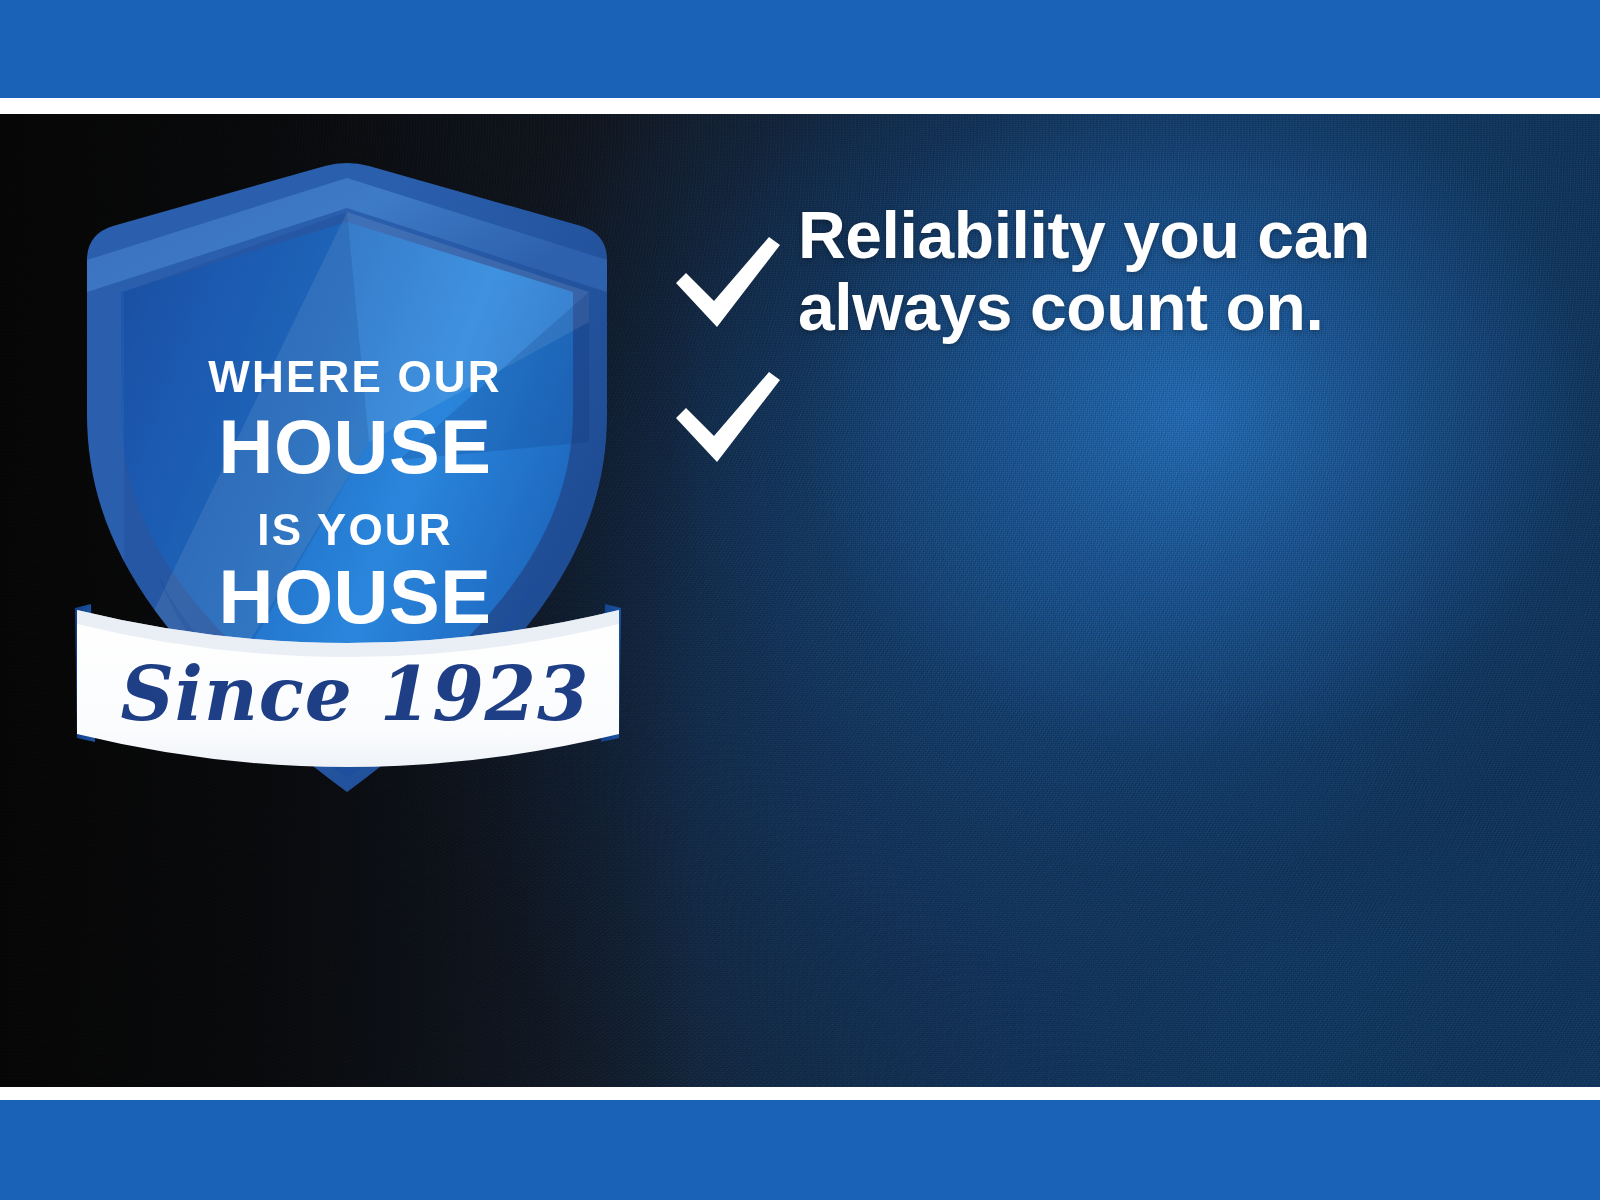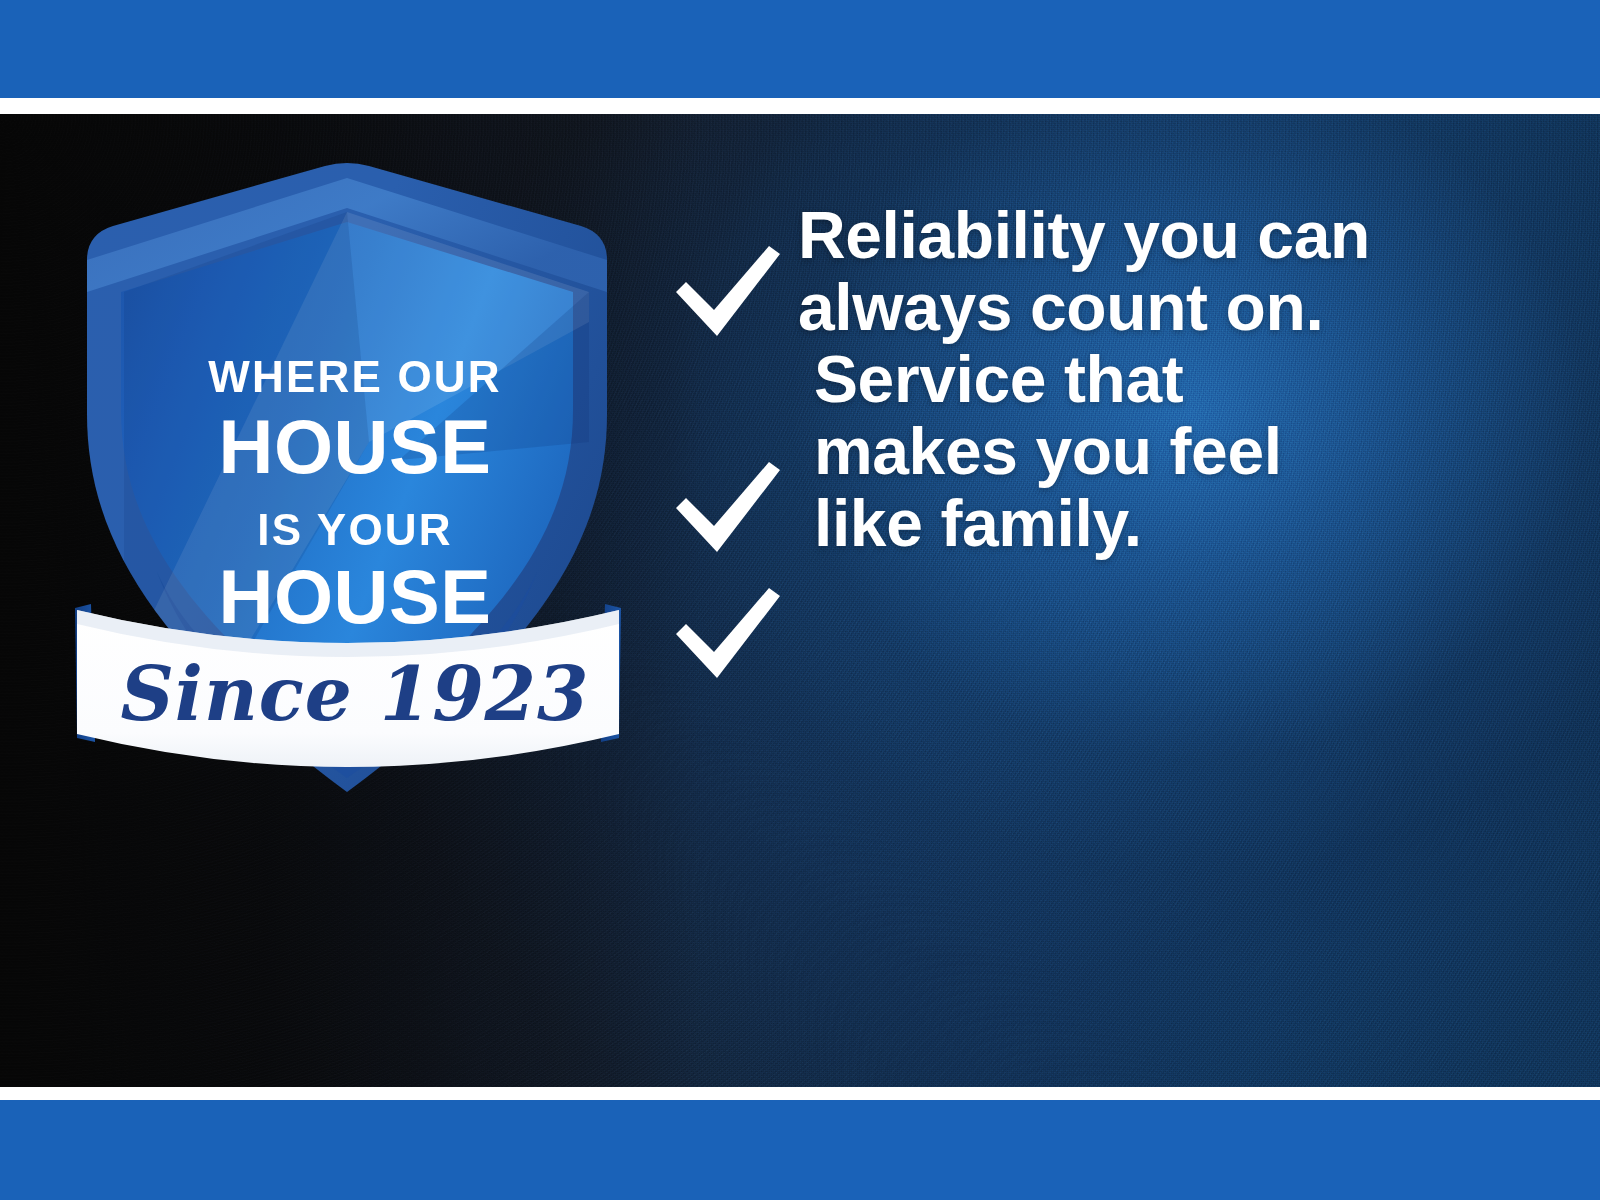--- a/index.html
+++ b/index.html
@@ -119,21 +119,21 @@
 
   
   .benefits {
     position:absolute;
     left:670px; top:200px;
     width:900px;
   }
   .benefit {
     position:relative;
     display:flex;
-    align-items:flex-end;
+    align-items:center;
   }
   .benefit + .benefit { margin-top:0; }
   .b1 { margin-top:0; }
   .b2 { margin-top:38px; }
   .b3 { margin-top:42px; }
 
   .check {
     flex:0 0 auto;
     width:126px;
     padding-top:22px;
@@ -279,30 +279,20 @@
     <div class="benefit b1">
       <div class="check">
         <svg viewBox="0 0 116 104" xmlns="http://www.w3.org/2000/svg" aria-hidden="true">
           <path d="M 6 52 L 16 42 L 44 70 L 99 6 L 110 14 L 47 96 Z" fill="#ffffff"></path>
         </svg>
       </div>
       <div class="benefit-text">Reliability you can
 always count on.</div>
     </div>
 
-    <div class="benefit b2">
-      <div class="check">
-        <svg viewBox="0 0 116 104" xmlns="http://www.w3.org/2000/svg" aria-hidden="true">
-          <path d="M 6 52 L 16 42 L 44 70 L 99 6 L 110 14 L 47 96 Z" fill="#ffffff"></path>
-        </svg>
-      </div>
-      <div class="benefit-text">Service that
-makes you feel
-like family.</div>
-    </div>
 
     <div class="benefit b3">
       <div class="check">
         <svg viewBox="0 0 116 104" xmlns="http://www.w3.org/2000/svg" aria-hidden="true">
           <path d="M 6 52 L 16 42 L 44 70 L 99 6 L 110 14 L 47 96 Z" fill="#ffffff"></path>
         </svg>
       </div>
     </div>
 
   </div>

